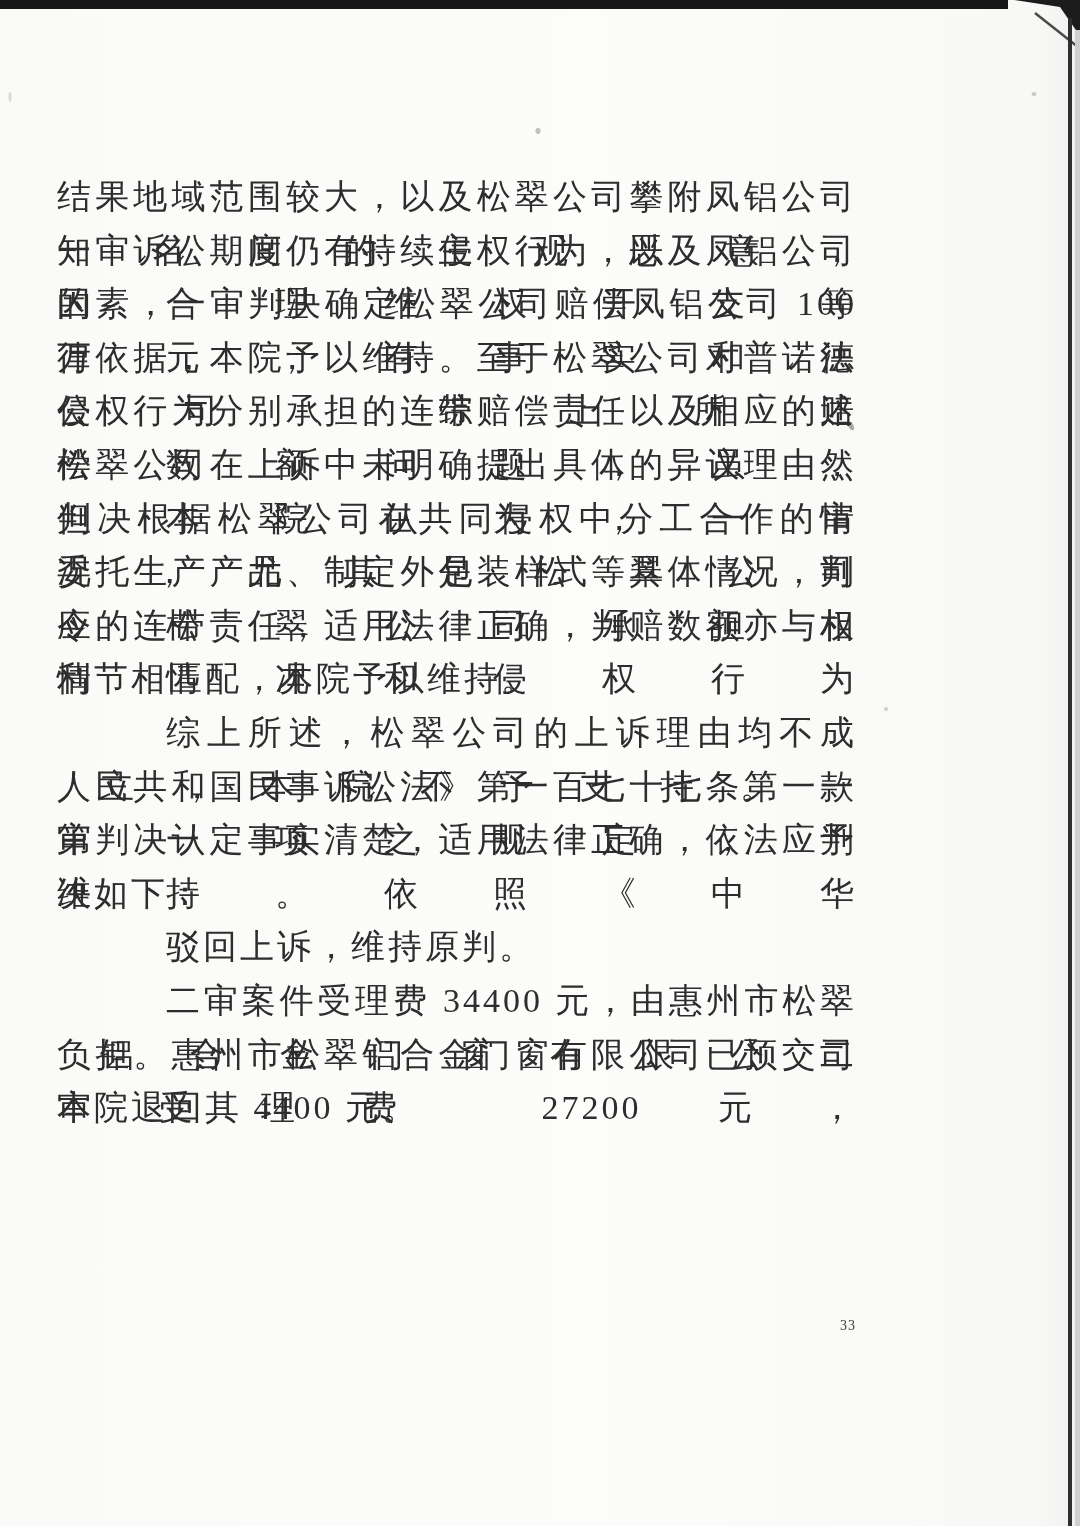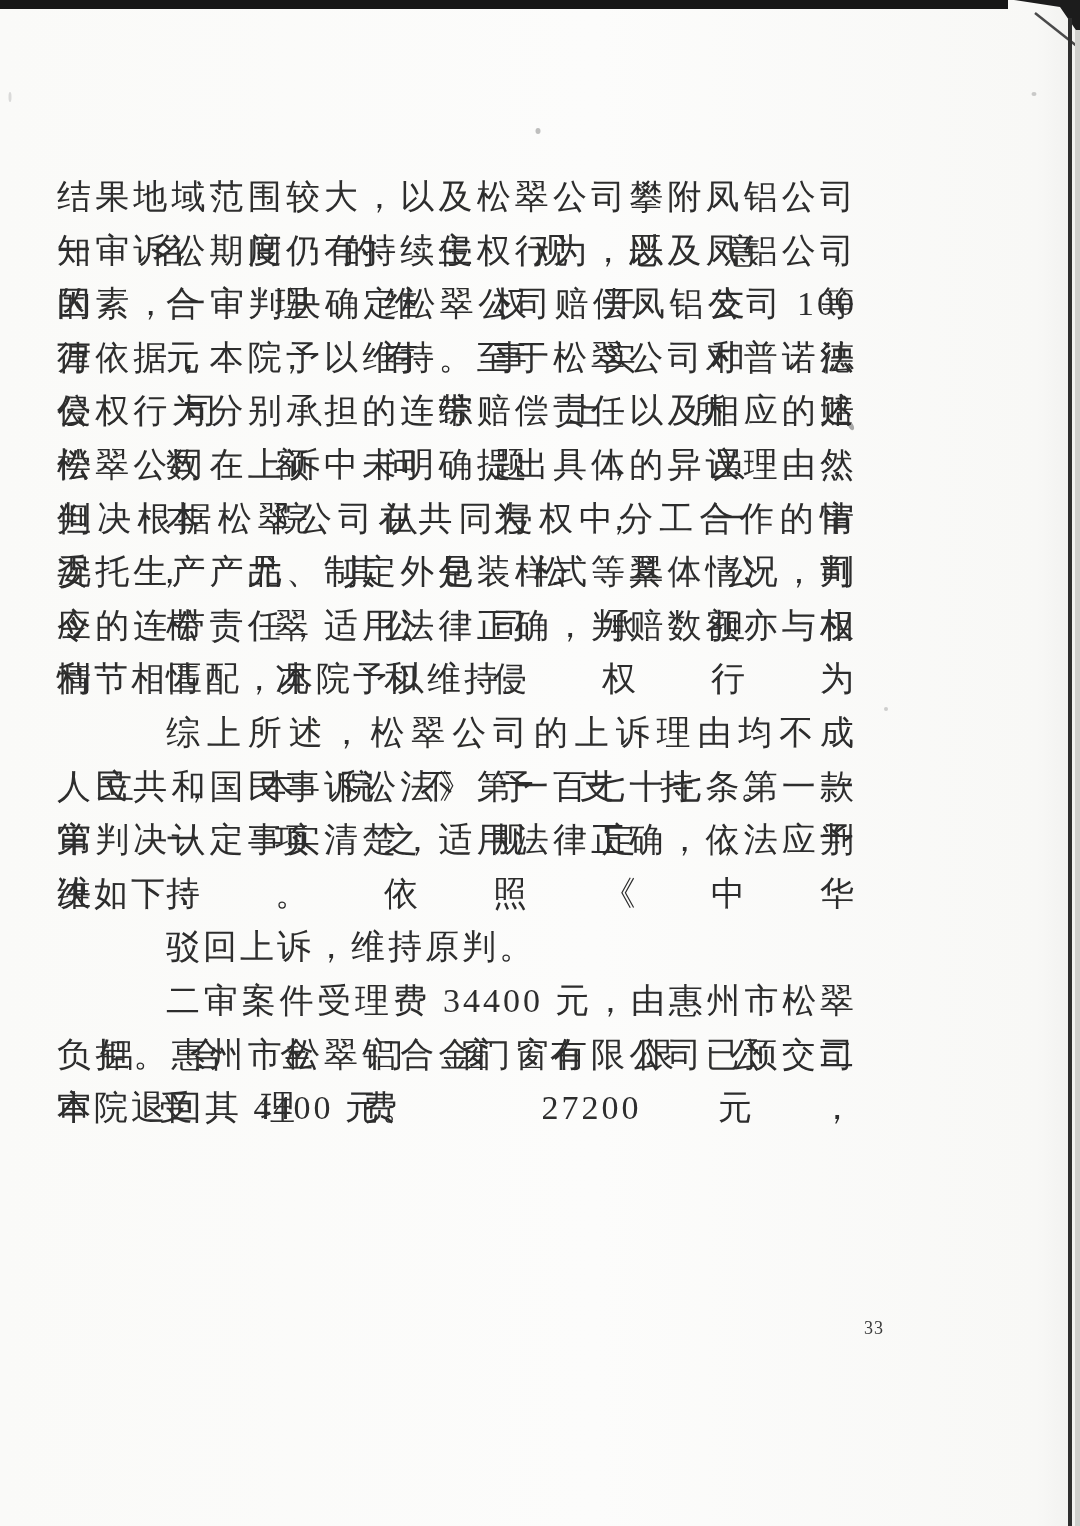--- a/index.html
+++ b/index.html
@@ -47,24 +47,23 @@
     white-space:normal;
     text-align-last:justify;
   }
   .line.ind{
     text-indent:66px;
     margin-left:43px;
   }
   .page-number{
     position:absolute;
     left:840px;top:1318px;
-    font-size:18px;
+    font-size:14px;
     letter-spacing:1px;
     color:var(--page-num);
-    margin-left:24px;
   }
 </style>
 </head>
 <body>
 
 <div class="page">
 
   <svg class="artifacts" width="1080" height="1526" viewBox="0 0 1080 1526" xmlns="http://www.w3.org/2000/svg">
     <rect x="0" y="0" width="1008" height="9" fill="#171717"></rect>
     <polygon points="1014,0 1080,0 1080,36 1060,7" fill="#1c1c1c"></polygon>

